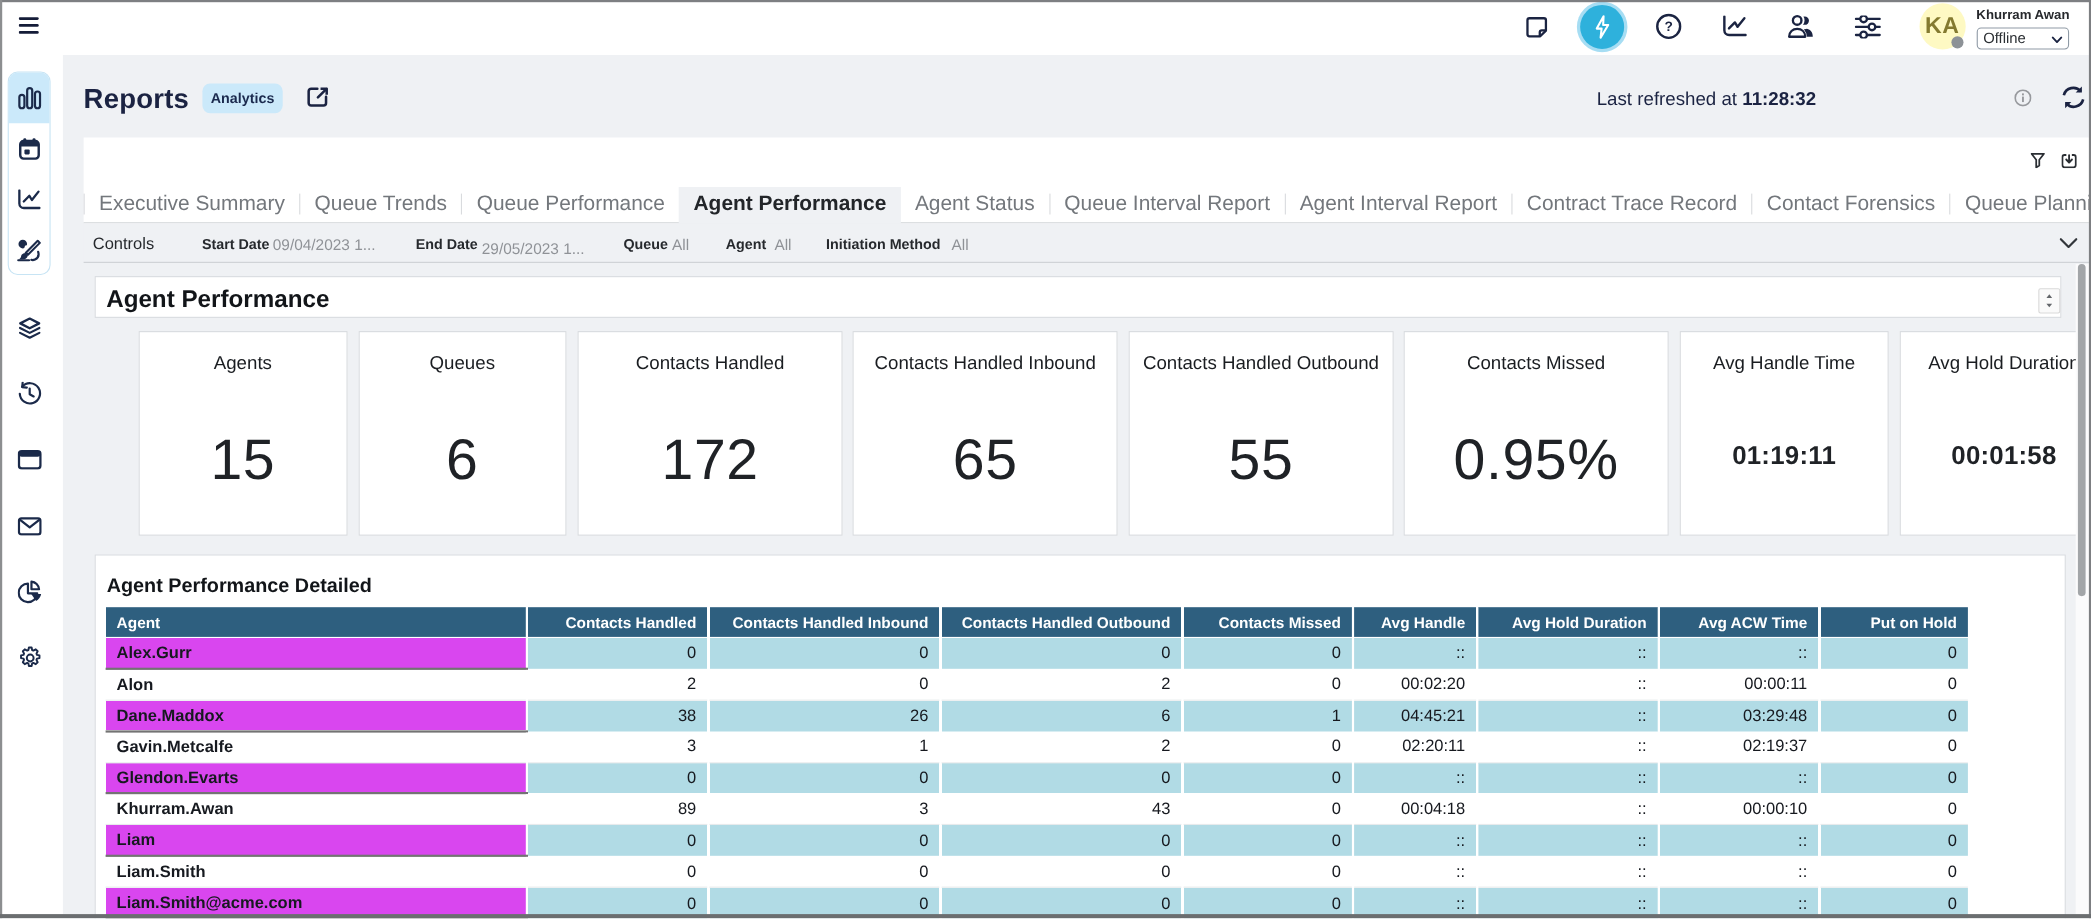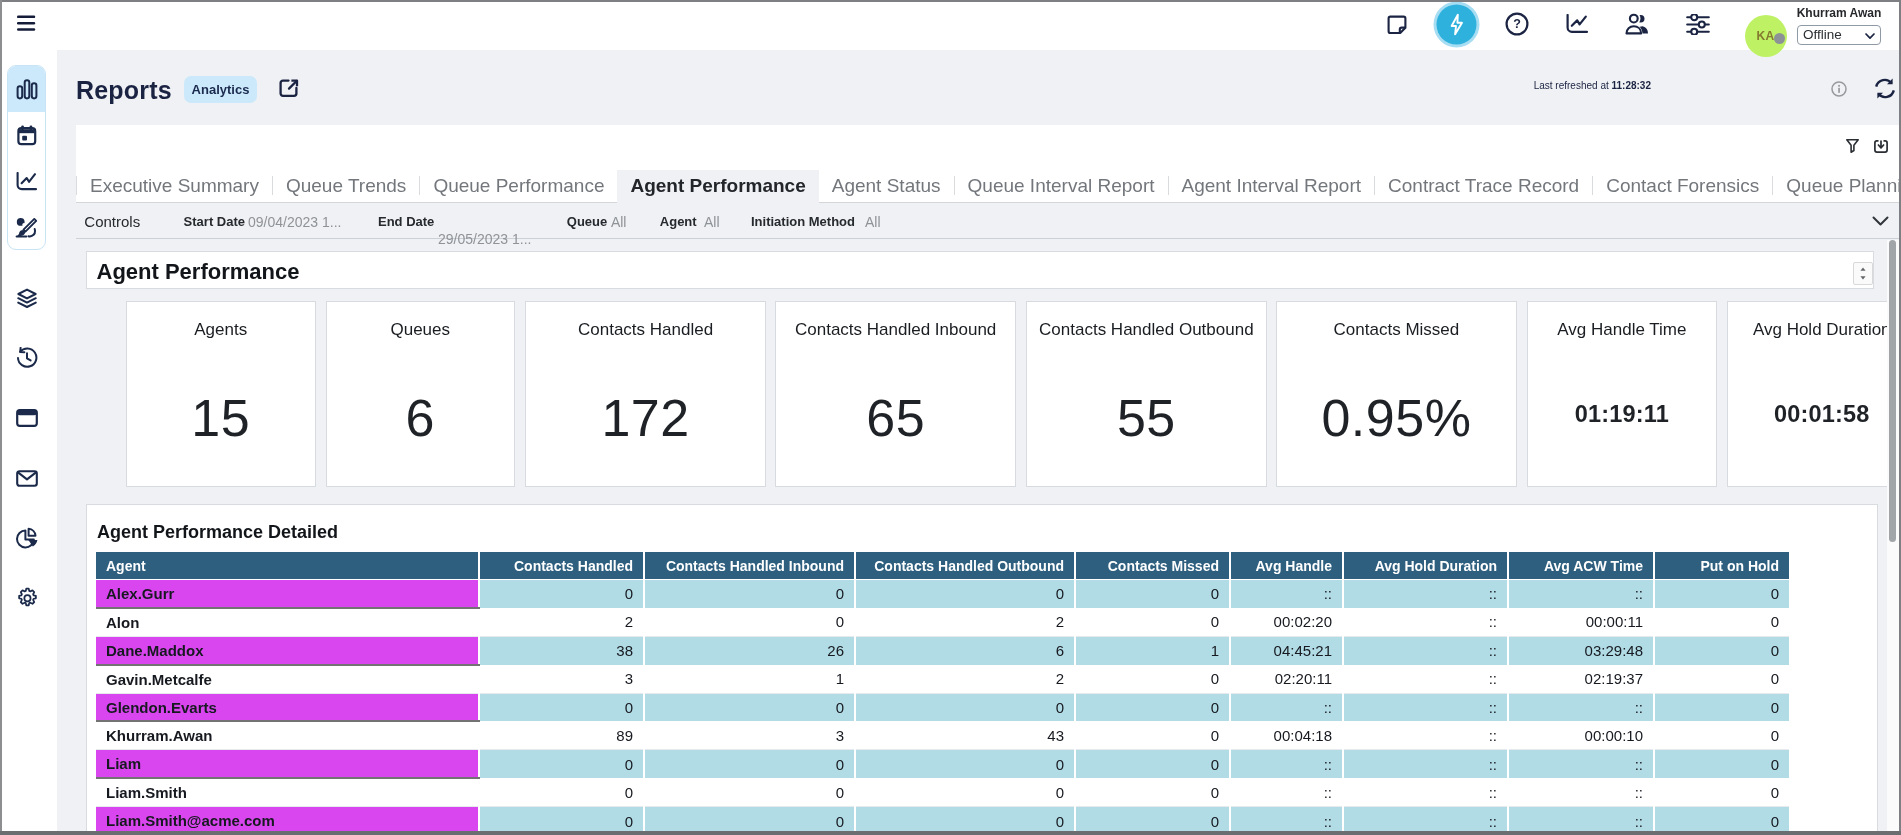--- a/index.html
+++ b/index.html
@@ -17,21 +17,21 @@
 
 .sidebar { left:2px; top:50px; width:55px; height:781px; background:#fff; }
 .content { left:57px; top:50px; width:1842px; height:781px; background:#eff1f4; }
 .navgroup { position:absolute; left:5px; top:15px; width:39px; height:185px; border:1px solid #c7e4f4; border-radius:9px; background:#fff; }
 .navcell { position:absolute; left:0; width:37px; height:46px; display:flex; align-items:center; justify-content:center; }
 .navcell.active { background:#cbe9fa; border-radius:8px 8px 0 0; }
 .sideicon { position:absolute; left:7px; width:40px; height:40px; display:flex; align-items:center; justify-content:center; }
 
 .reports-title { left:19px; top:26px; font-size:25px; letter-spacing:-0.5px; font-weight:bold; color:#1b2342; letter-spacing:0.2px; }
 .pill { left:127px; top:26px; width:73px; height:27px; background:#cbe9fa; border-radius:7px; color:#1b2a4e; font-size:13px; font-weight:bold; display:flex; align-items:center; justify-content:center; }
-.lastref { right:78px; top:30px; font-size:10px; color:#1b2342; }
+.lastref { right:78px; top:30px; font-size:17px; color:#1b2342; }
 
 .tabspanel { left:19px; top:74.5px; width:1823px; height:78.5px; background:#fff; border-bottom:1px solid #d4d7da; }
 .tabs { position:absolute; left:0px; bottom:0px; height:33px; display:flex; align-items:center; }
 .tab { font-size:19px; color:#73777c; padding:0 13px; height:33px; display:flex; align-items:center; white-space:nowrap; }
 .tab.active { background:#eff1f4; font-weight:bold; color:#222529; height:33px; margin-bottom:-1px; padding-bottom:1px; }
 .tabsep { width:1px; height:19px; background:#d9dbde; }
 
 .controls { left:19px; top:153px; width:1823px; height:36px; background:#eff1f4; border-bottom:1px solid #cdd0d4; font-size:13.5px; color:#26292d; }
 .ctl-label { font-weight:bold; color:#26292d; font-size:13px; }
 .ctl-val { color:#8f9297; font-size:14px; }
@@ -100,21 +100,21 @@
           <path d="M1.2 3.2 h21.6"></path>
           <path d="M1.2 10.5 h21.6"></path>
           <path d="M1.2 17.8 h21.6"></path>
         </g>
         <g stroke="#1b2442" stroke-width="2.1" fill="#ffffff">
           <circle cx="8.2" cy="3.2" r="3"></circle>
           <circle cx="15.8" cy="10.5" r="3"></circle>
           <circle cx="8.2" cy="17.8" r="3"></circle>
         </g>
       </svg>
-    <div class="abs" style="left:1742.6px;top:13px;width:42px;height:42px;border-radius:50%;background:#bef264;display:flex;align-items:center;justify-content:center;font-weight:bold;font-size:12px;color:#847a30;letter-spacing:0.5px;">KA</div>
+    <div class="abs" style="left:1742.6px;top:1px;width:42px;height:42px;border-radius:50%;background:#fef9c3;display:flex;align-items:center;justify-content:center;font-weight:bold;font-size:21px;color:#847a30;letter-spacing:0.5px;">KA</div>
     <div class="abs" style="left:1771.9px;top:31px;width:11px;height:11px;border-radius:50%;background:#8d9297;"></div>
     <div class="abs" style="left:1794.7px;top:4px;font-size:12px;font-weight:bold;color:#26282c;">Khurram Awan</div>
     <div class="abs" style="left:1794.9px;top:23.4px;width:84px;height:19.5px;border:1px solid #8f9aa5;border-radius:4px;background:#fff;font-size:13.5px;color:#2b2f33;line-height:17.5px;padding-left:5px;">Offline
       <svg class="abs" style="right:5px;top:6.5px;" width="10" height="7" viewBox="0 0 10 7">
           <path d="M1 1 l4 4.2 L9 1" fill="none" stroke="#1b2442" stroke-width="1.7" stroke-linecap="round" stroke-linejoin="round"></path>
         </svg>
     </div>
   </div>
   <div class="abs sidebar" id="sidebar">
     <div class="navgroup">
@@ -243,21 +243,21 @@
         <div class="tabsep"></div>
         <div class="tab">Wrap-Up Performance</div>
         <div class="tabsep"></div>
       </div>
     </div>
     <div class="abs controls">
       <span class="abs" style="left:8.3px;top:10px;font-size:15px;">Controls</span>
       <span class="abs ctl-label" style="left:107.6px;top:11px;">Start Date</span>
       <span class="abs ctl-val" style="left:172px;top:10.5px;">09/04/2023 1...</span>
       <span class="abs ctl-label" style="left:302px;top:11px;">End Date</span>
-      <span class="abs ctl-val" style="left:362px;top:28px;">29/05/2023 1...</span>
+      <span class="abs ctl-val" style="left:362px;top:15px;">29/05/2023 1...</span>
       <span class="abs ctl-label" style="left:490.8px;top:11px;">Queue</span>
       <span class="abs ctl-val" style="left:534.9px;top:11px;">All</span>
       <span class="abs ctl-label" style="left:583.8px;top:11px;">Agent</span>
       <span class="abs ctl-val" style="left:628px;top:11px;">All</span>
       <span class="abs ctl-label" style="left:675px;top:11px;">Initiation Method</span>
       <span class="abs ctl-val" style="left:789px;top:11px;">All</span>
       <svg class="abs" style="left:1796px;top:13px;" width="17" height="11" viewBox="0 0 17 11">
           <path d="M1.5 1.5 L8.5 8.5 L15.5 1.5" fill="none" stroke="#32363b" stroke-width="2" stroke-linecap="round" stroke-linejoin="round"></path>
         </svg>
     </div>

